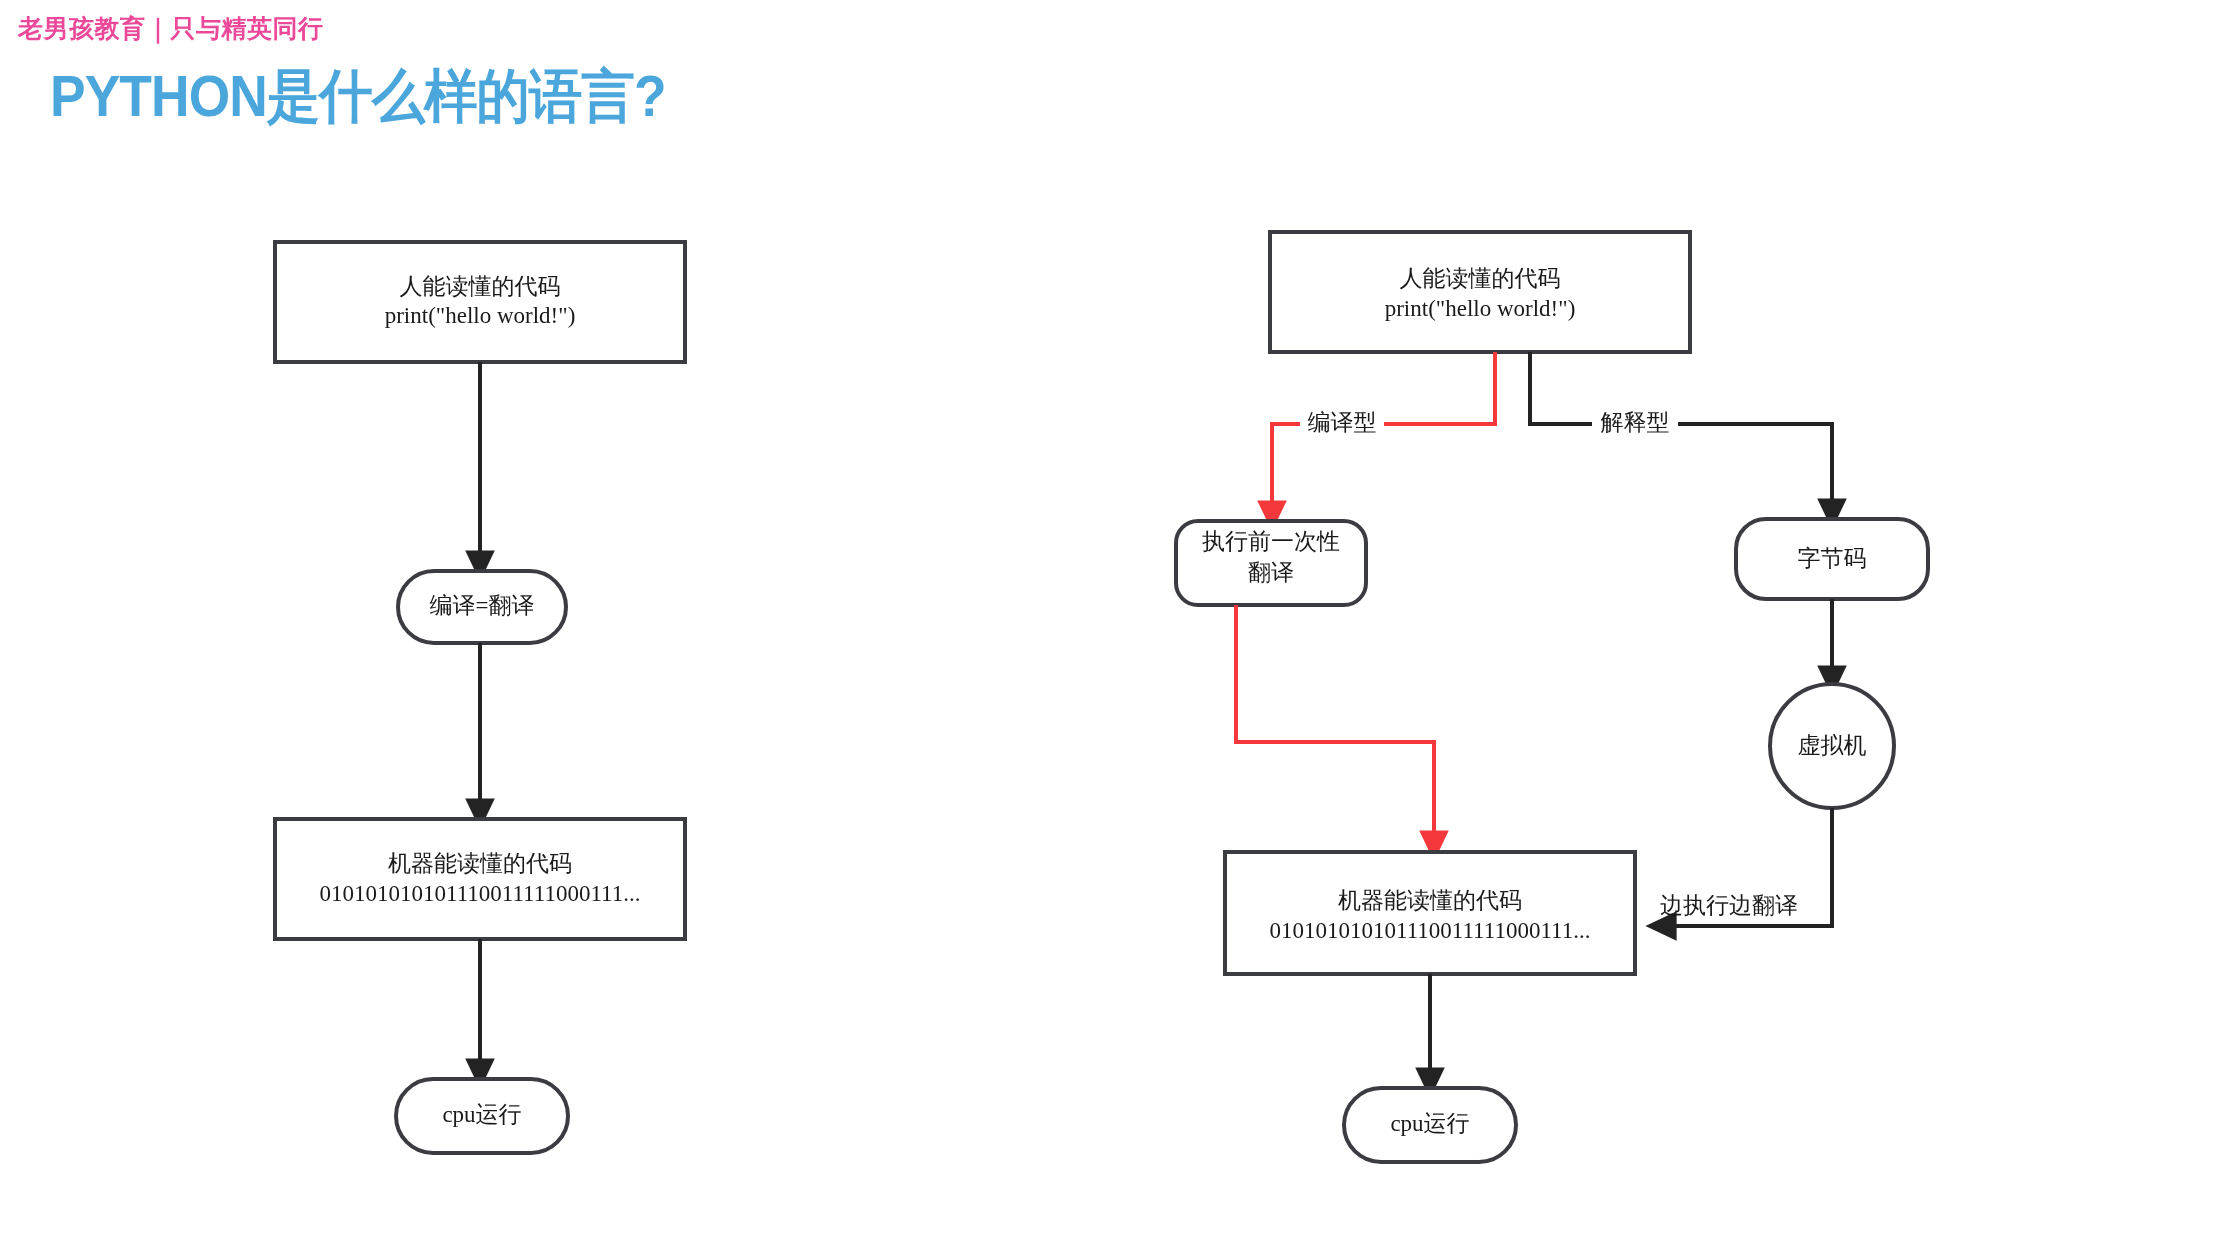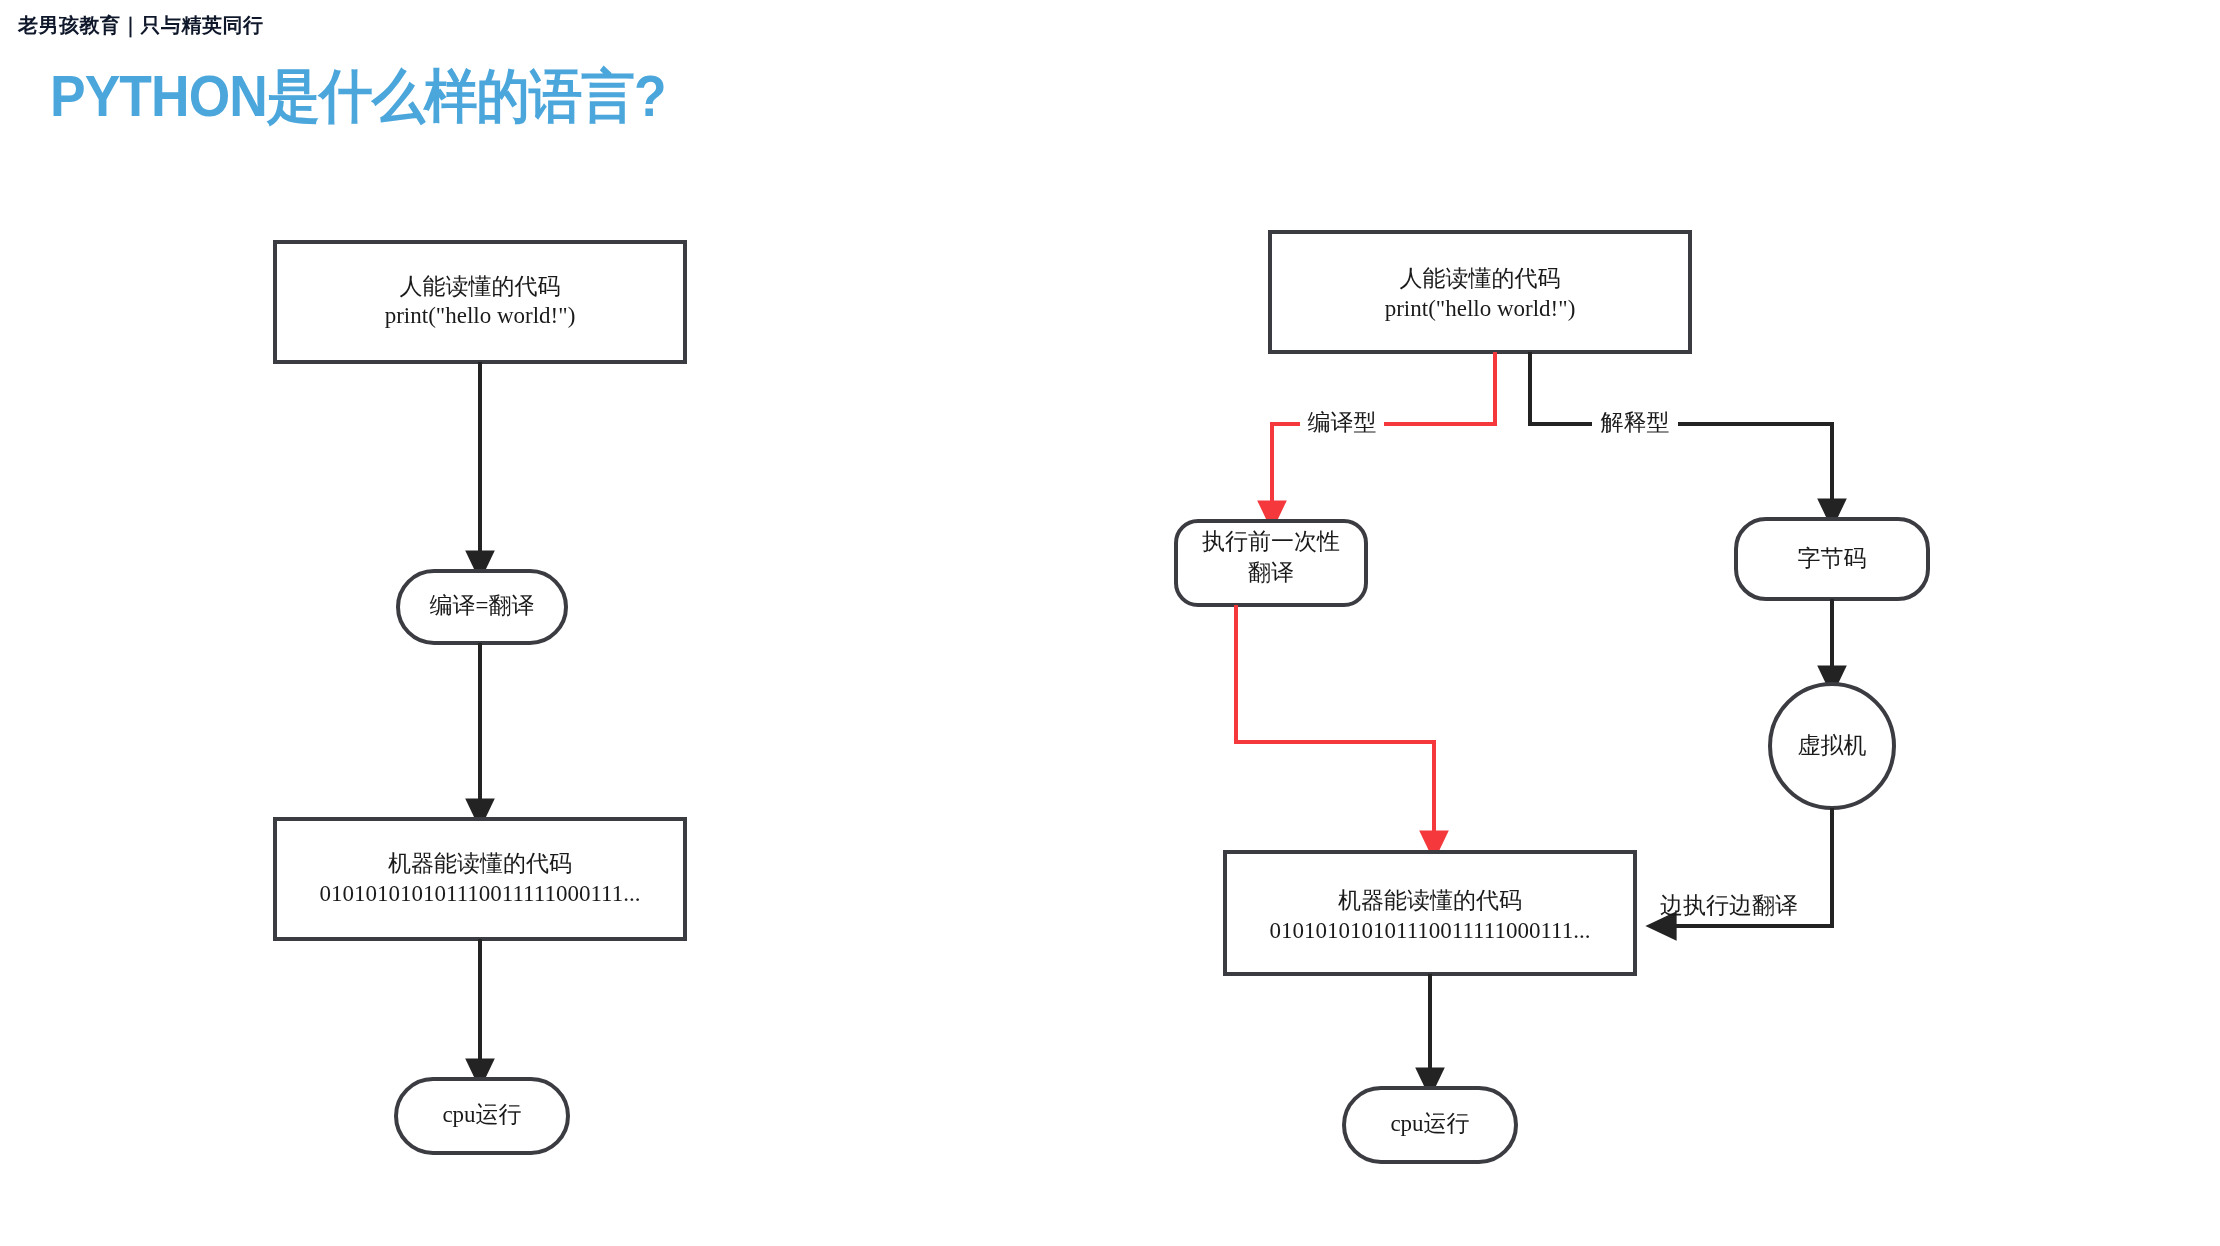--- a/index.html
+++ b/index.html
@@ -12,23 +12,23 @@
     height: 1246px;
     position: relative;
     overflow: hidden;
     font-family: "Liberation Sans", sans-serif;
   }
   .brand-header {
     position: absolute;
     left: 18px;
     top: 12px;
     font-family: "Liberation Sans", sans-serif;
-    font-size: 20px;
+    font-size: 25px;
     font-weight: bold;
-    color: #0f172a;
+    color: #ec4899;
     letter-spacing: 0.5px;
     white-space: nowrap;
   }
   .slide-title {
     position: absolute;
     left: 50px;
     top: 58px;
     font-family: "Liberation Sans", sans-serif;
     font-size: 58px;
     font-weight: bold;

